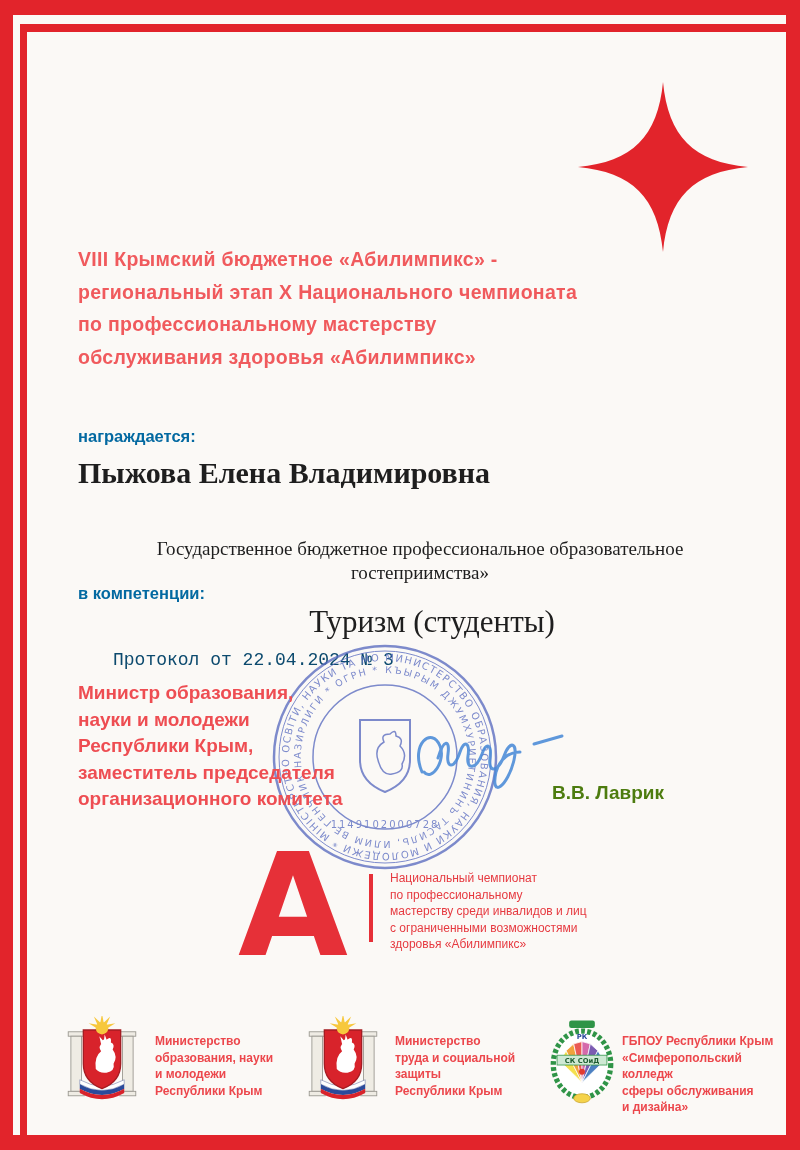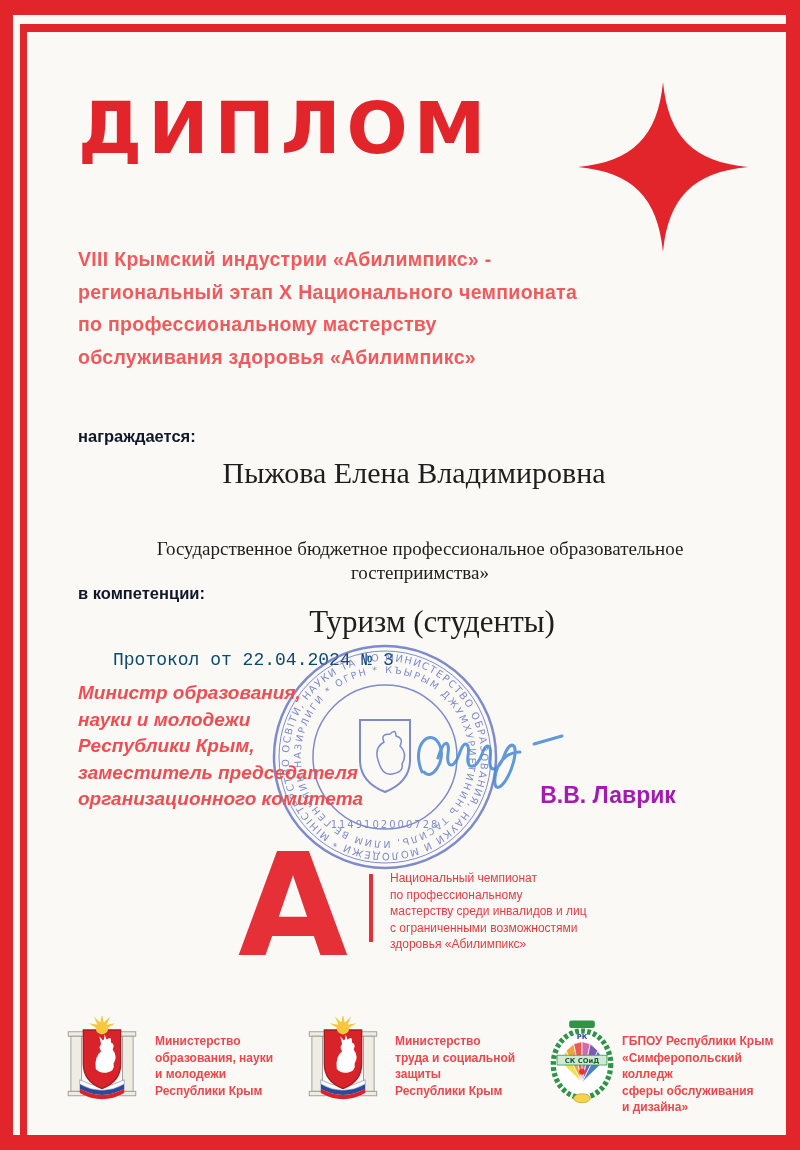--- a/index.html
+++ b/index.html
@@ -6,51 +6,50 @@
   body{width:800px;height:1150px;background:#fbf9f6;font-family:"Liberation Sans",sans-serif;}
   .page{position:relative;width:800px;height:1150px;overflow:hidden;background:#fbf9f6;}
   .abs{position:absolute;}
   
   .fr{background:#e2242b;}
   
   .title{font-family:"DejaVu Sans",sans-serif;font-weight:800;color:#e2242b;font-size:72px;letter-spacing:6px;line-height:1;}
   .subtitle{font-family:"DejaVu Sans",sans-serif;font-weight:800;color:#e2242b;font-size:37px;letter-spacing:3px;line-height:1;}
   .champ{color:#f05a5d;font-weight:bold;font-size:19.5px;letter-spacing:.3px;}
   .champ div{height:32.5px;line-height:32.5px;}
-  .redlabel{color:#0f172a;font-weight:bold;font-size:16.5px;}
-  .name{font-family:"Liberation Serif",serif;font-weight:normal;font-size:30px;color:#1e1e1e;text-align:center;}
+  .redlabel{color:#0369a1;font-weight:bold;font-size:16.5px;}
+  .name{font-family:"Liberation Serif",serif;font-weight:bold;font-size:30px;color:#1e1e1e;}
   .inst{font-family:"Liberation Serif",serif;font-size:19px;color:#1e1e1e;text-align:center;line-height:24px;}
   .comp{font-family:"Liberation Serif",serif;font-size:31px;color:#1e1e1e;text-align:center;}
   .proto{font-family:Liberation Mono, monospace;font-size:18px;color:#0c4a6e;}
   .role{color:#ee4d52;font-weight:bold;font-size:19px;}
   .role div{height:26.5px;line-height:26.5px;}
-  .signer{color:#a21caf;font-weight:bold;font-size:23px;text-align:center;}
+  .signer{color:#4d7c0f;font-weight:bold;font-size:19px;text-align:center;}
   .abiltxt{color:#e63a40;font-weight:normal;font-size:12px;line-height:16.5px;}
   .caption{color:#ec474c;font-weight:bold;font-size:12px;line-height:16.5px;}
 </style>
 </head>
 <body>
 
 <div class="page">
 
   <div class="abs fr" style="left:0;top:0;width:800px;height:15px;"></div>
   <div class="abs fr" style="left:0;top:0;width:13px;height:1150px;"></div>
   <div class="abs fr" style="left:0;top:1135px;width:800px;height:15px;"></div>
   <div class="abs fr" style="left:786px;top:0;width:14px;height:1150px;"></div>
   <div class="abs fr" style="left:20px;top:24px;width:766px;height:8px;"></div>
   <div class="abs fr" style="left:20px;top:24px;width:7px;height:1111px;"></div>
 
-  <div class="abs title" style="left:78px;top:92px;">ДИПЛОМ</div>
 
   <svg class="abs" style="left:578px;top:82px;" width="170" height="170" viewBox="0 0 100 100">
     <path d="M50,0 C53,32 68,47 100,50 C68,53 53,68 50,100 C47,68 32,53 0,50 C32,47 47,32 50,0 Z" fill="#e2242b"></path>
   </svg>
 
   <div class="abs champ" style="left:78px;top:243px;">
-    <div>VIII Крымский индустрии «Абилимпикс» -</div>
+    <div>VIII Крымский бюджетное «Абилимпикс» -</div>
     <div>региональный этап X Национального чемпионата</div>
     <div>по профессиональному мастерству</div>
     <div>обслуживания здоровья «Абилимпикс»</div>
   </div>
 
   <div class="abs redlabel" style="left:78px;top:427px;">награждается:</div>
   <div class="abs name" style="left:78px;top:456px;width:672px;">Пыжова Елена Владимировна</div>
 
   <div class="abs inst" style="left:84px;top:510px;width:672px;margin-top:27px;">
     <div>Государственное бюджетное профессиональное образовательное</div>
@@ -76,21 +75,21 @@
     <text fill="#5a6cc0" font-size="9.5" font-family="DejaVu Sans" letter-spacing="1.8">
       <textPath href="#srB">КЪЫРЫМ ДЖУМХУРИЕТИНИНЪ ТАСИЛЬ, ИЛИМ ВЕ ГЕНЧЛИК НАЗИРЛИГИ * ОГРН *</textPath>
     </text>
     <g transform="translate(100,88)" stroke="#5a6cc0" fill="none">
       <path d="M0,0 H50 V40 Q50,62 25,72 Q0,62 0,40 Z" stroke-width="2"></path>
       <path d="M18,40 Q14,28 24,22 Q20,14 30,14 Q36,8 36,16 Q44,18 40,26 Q48,34 42,44 Q44,52 32,54 Q22,56 18,40" stroke-width="1.5"></path>
     </g>
     <text x="125" y="196" text-anchor="middle" fill="#5a6cc0" font-size="10" font-family="DejaVu Sans" letter-spacing="2">1149102000728</text>
   </svg>
 
-  <div class="abs role" style="left:78px;top:680px;font-style:italic;">
+  <div class="abs role" style="left:78px;top:680px;">
     <div>Министр образования,</div>
     <div>науки и молодежи</div>
     <div>Республики Крым,</div>
     <div>заместитель председателя</div>
     <div>организационного комитета</div>
   </div>
 
   <svg class="abs" style="left:392px;top:710px;opacity:.88;" width="190" height="105" viewBox="0 0 190 105">
     <g fill="none" stroke="#4a8bd8" stroke-width="3" stroke-linecap="round">
       <path d="M30,62 C18,34 40,16 48,36 C54,50 40,72 32,62"></path>

